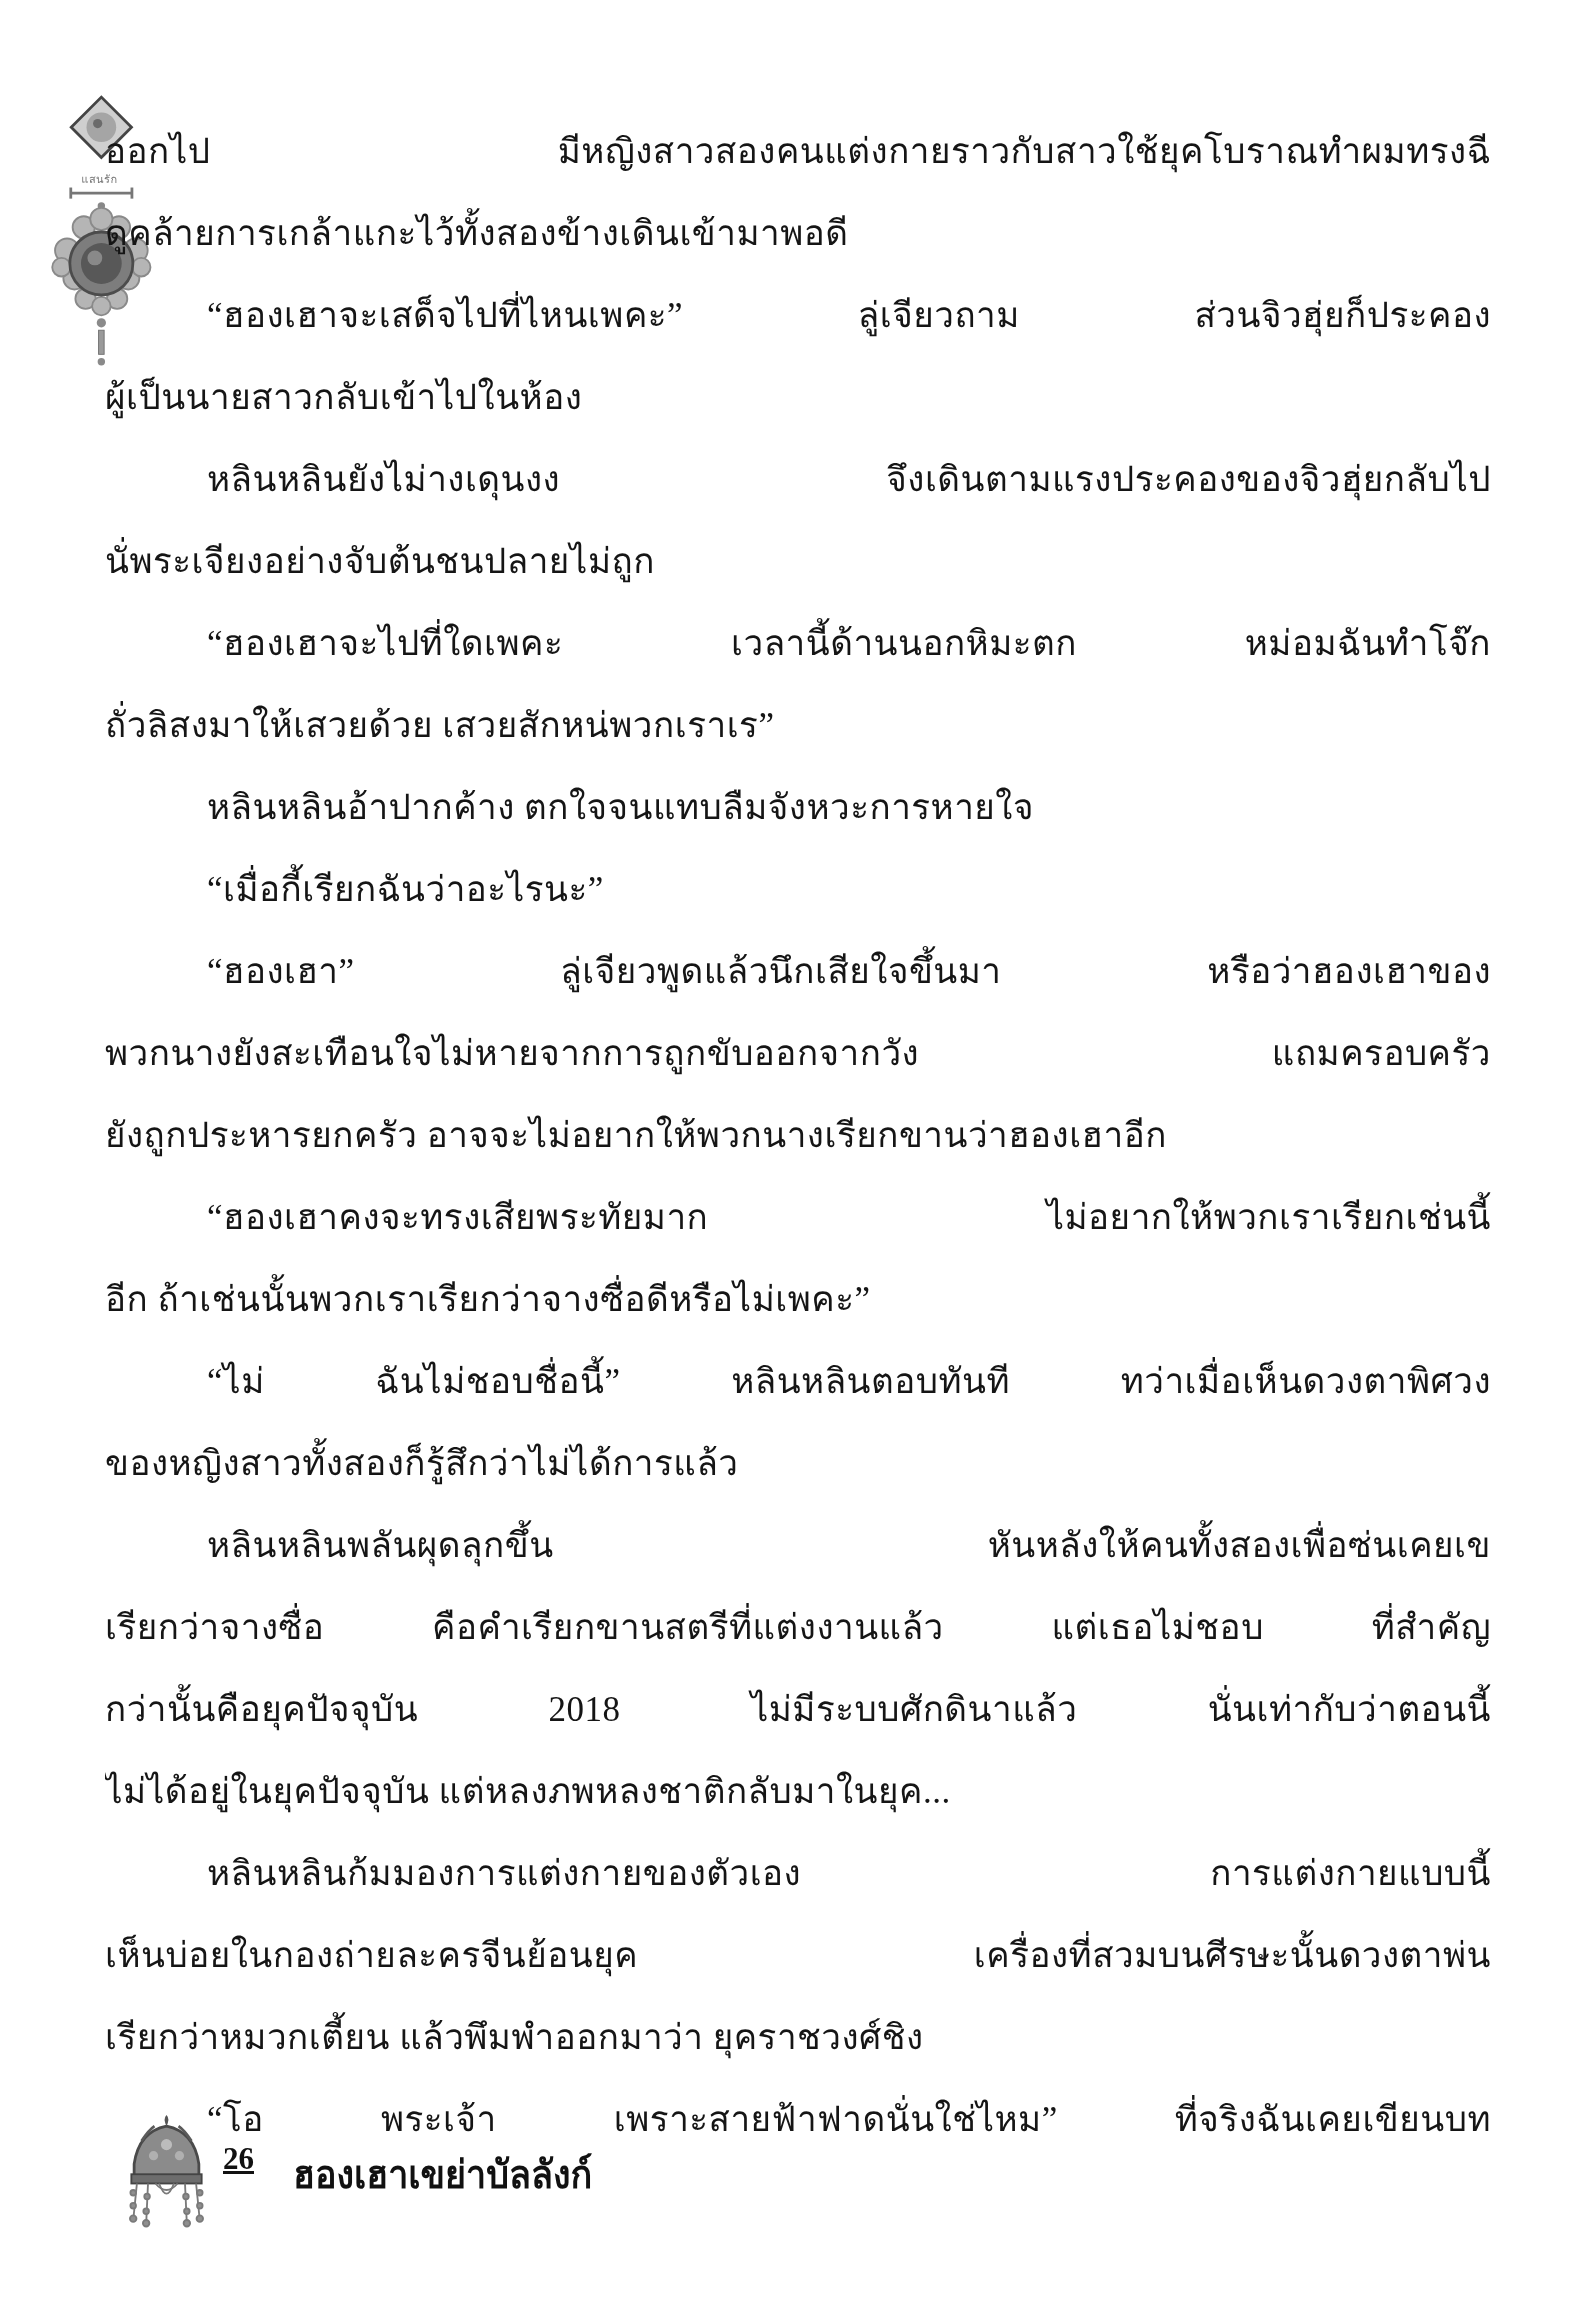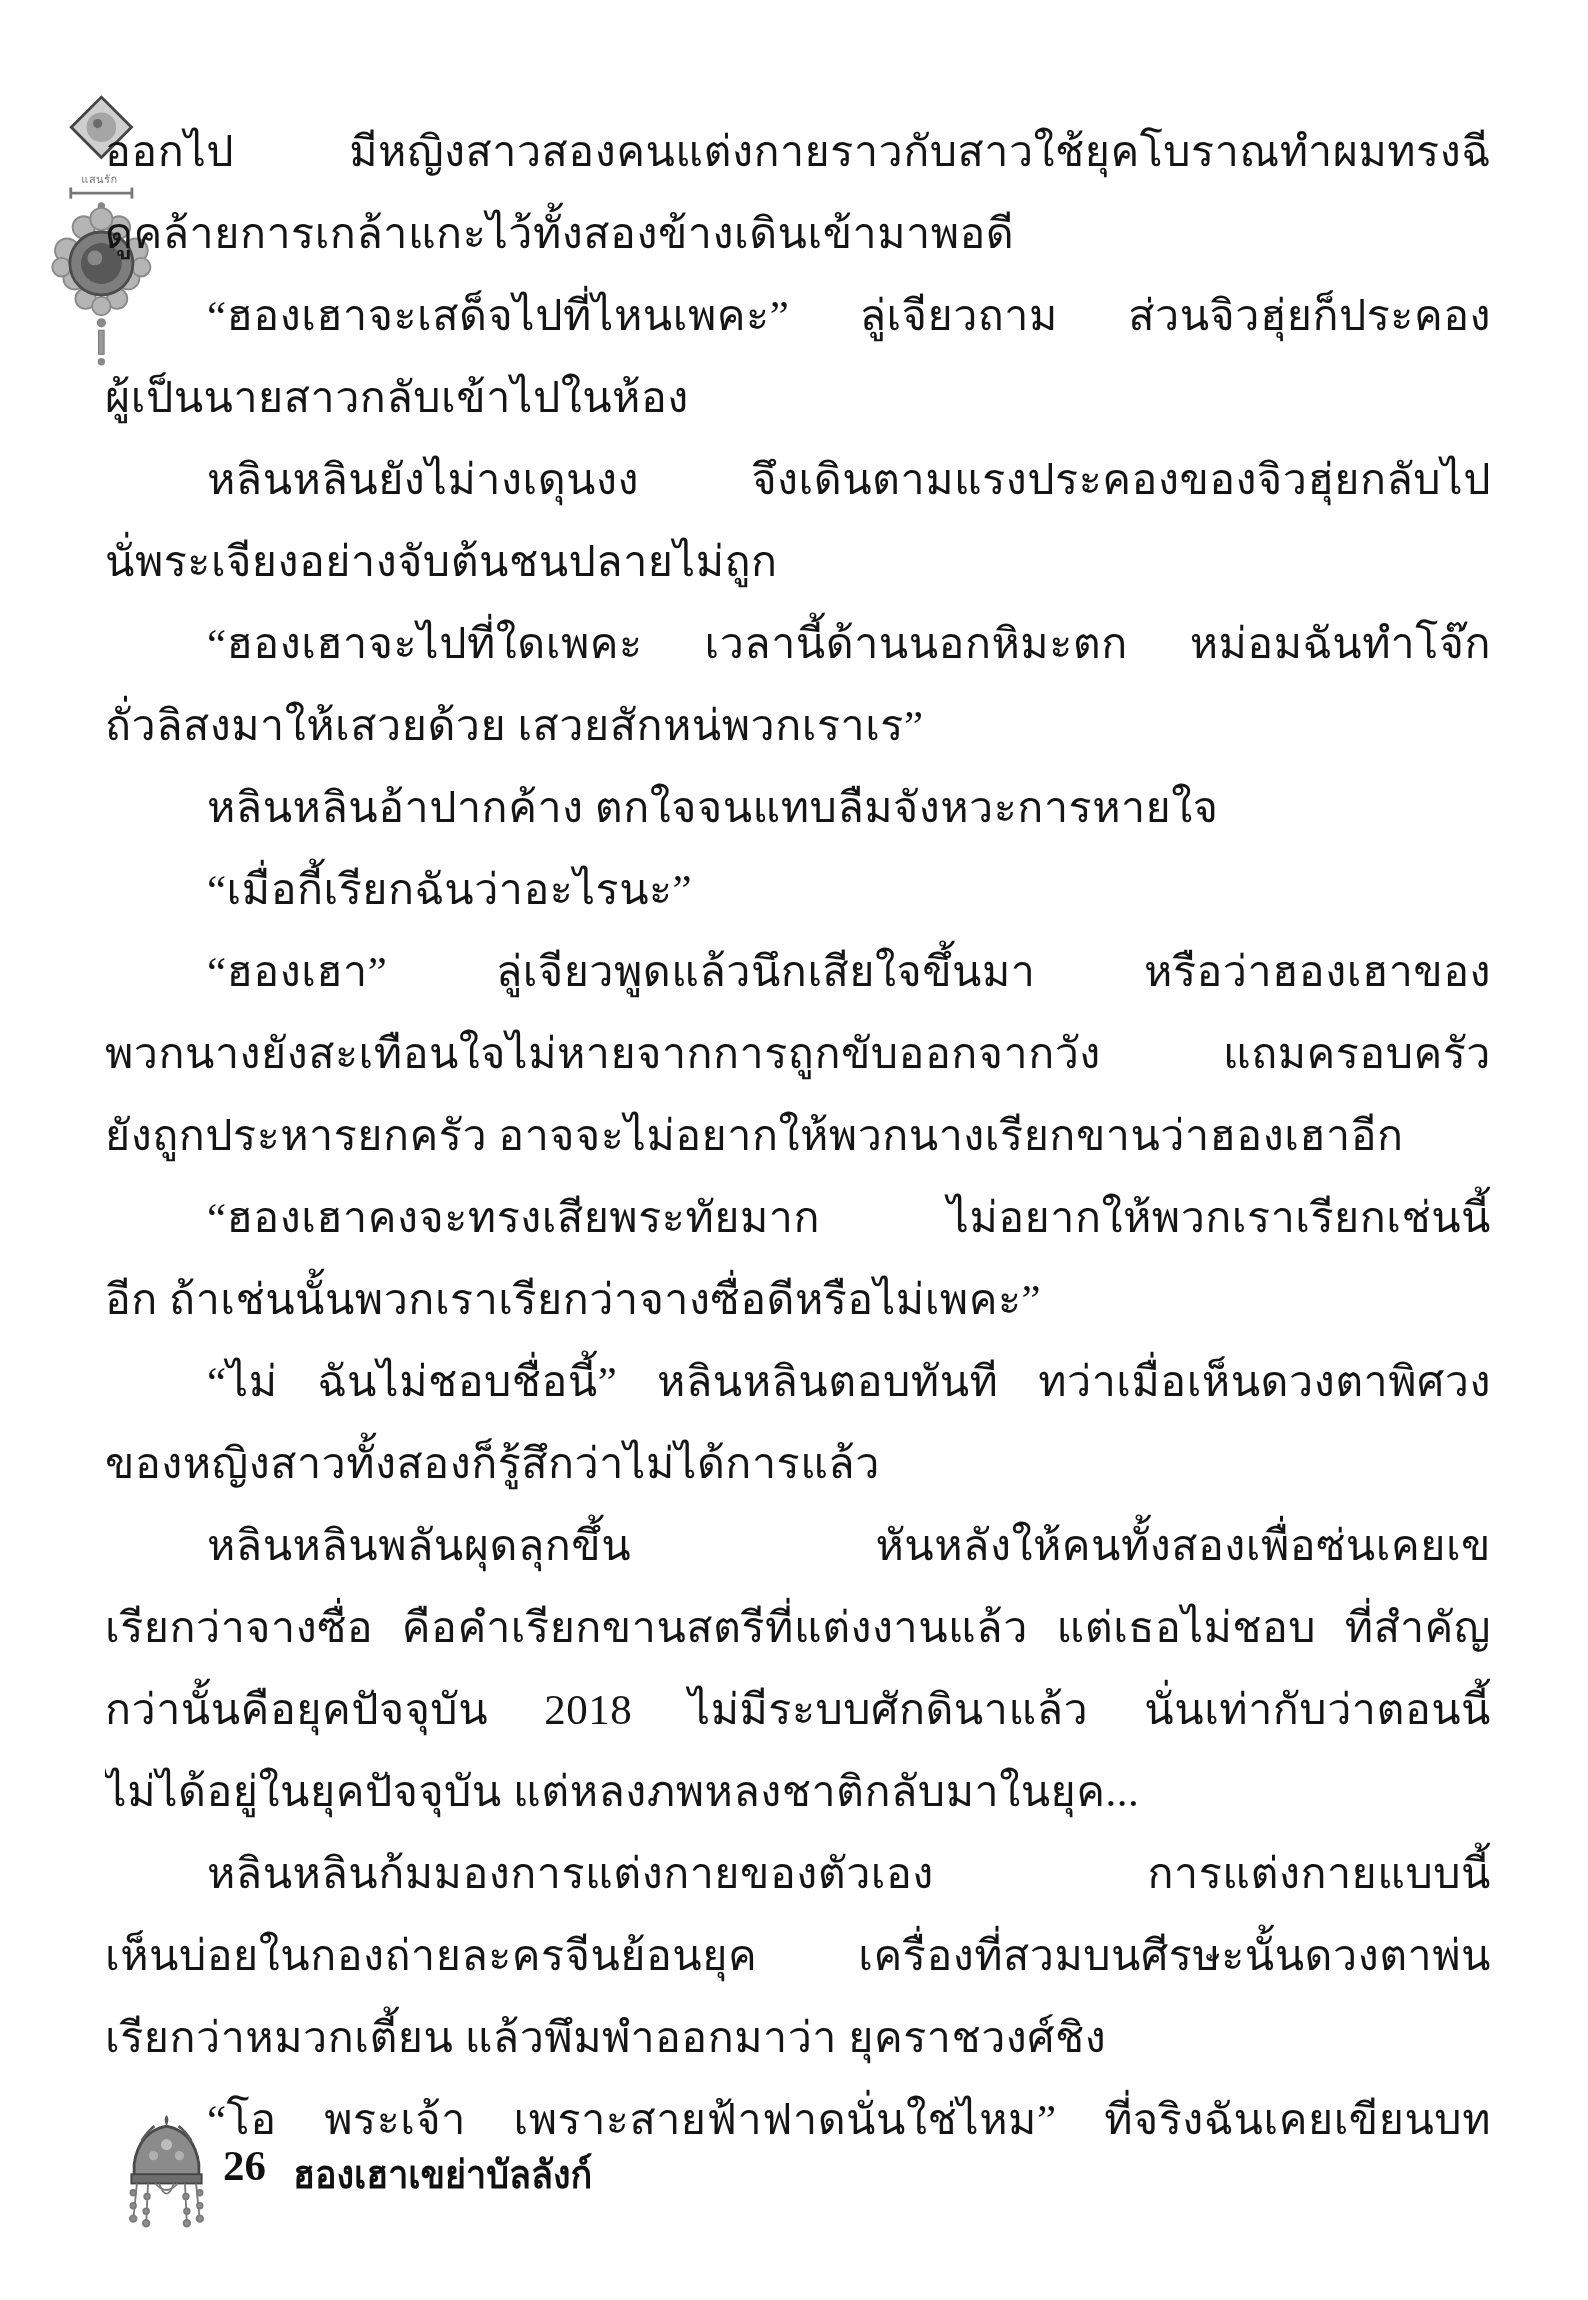--- a/index.html
+++ b/index.html
@@ -18,38 +18,39 @@
     position:absolute;left:0;top:77px;width:121px;
     text-align:center;font-size:11px;color:#777;letter-spacing:0.5px;
     font-family:"Liberation Serif",serif;
   }
   
   .text-block{
     position:absolute;left:105px;top:111px;width:1386px;
   }
   .line{
     height:82px;line-height:82px;
-    font-size:43px;
+    font-size:35px;
     overflow:hidden;
     white-space:nowrap;
     letter-spacing:0.5px;
   }
   .line.j{
     white-space:normal;
     text-align:justify;
     text-align-last:justify;
   }
   .line.indent{ text-indent:102px; }
   
   .footer{position:absolute;left:0;top:2106px;width:1589px;height:148px;}
   .crown{position:absolute;left:111px;top:7.4px;}
   .page-number{
     position:absolute;left:223px;top:35px;
-    font-size:43px;font-weight:bold;color:#111;
+    font-size:31px;font-weight:bold;color:#111;
     font-family:"Liberation Serif",serif;
+    text-decoration:underline;
   }
   .book-title{
     position:absolute;left:293px;top:37px;
     font-size:39px;font-weight:bold;color:#111;
     transform:scaleX(.92);transform-origin:left;
     font-family:"Liberation Serif",serif;
   }
 </style>
 </head>
 <body>

